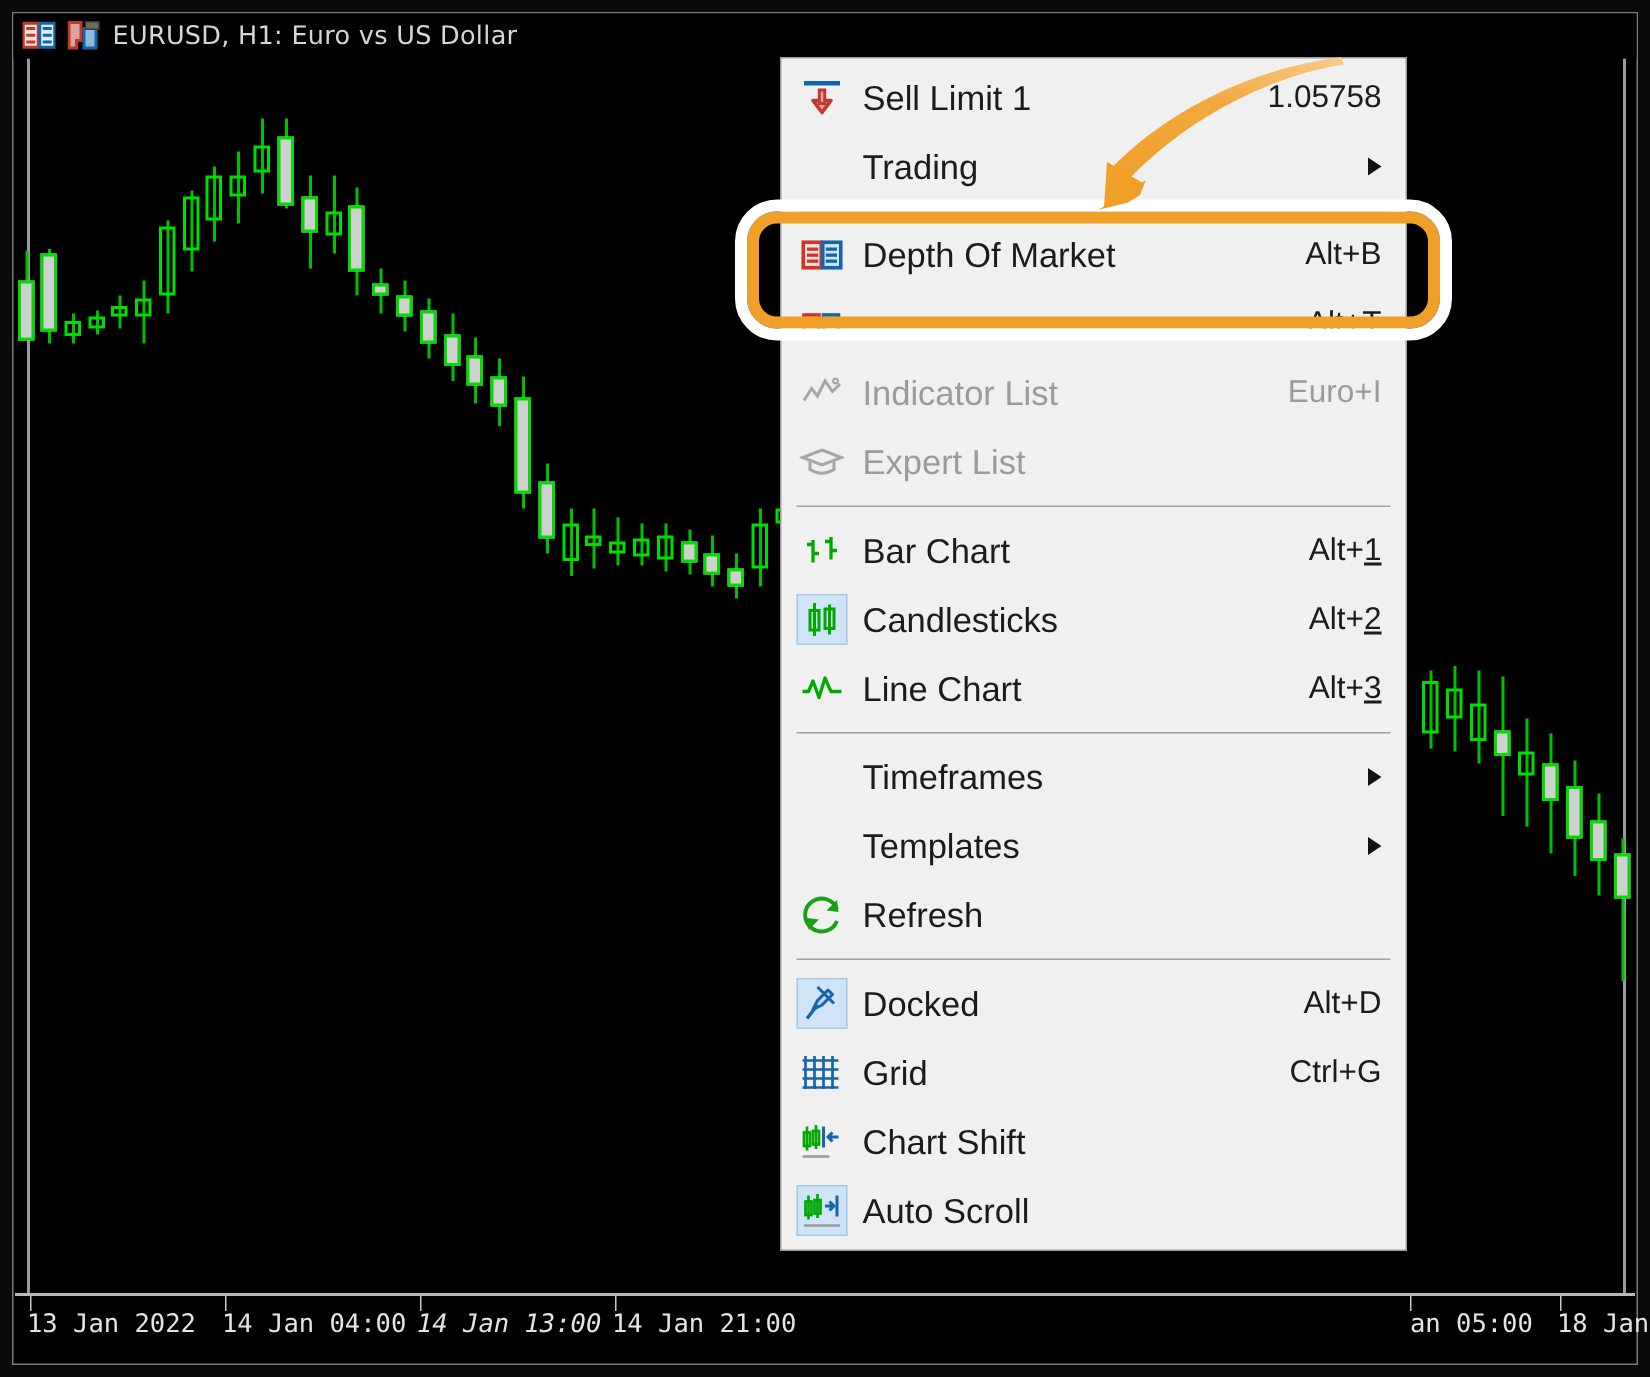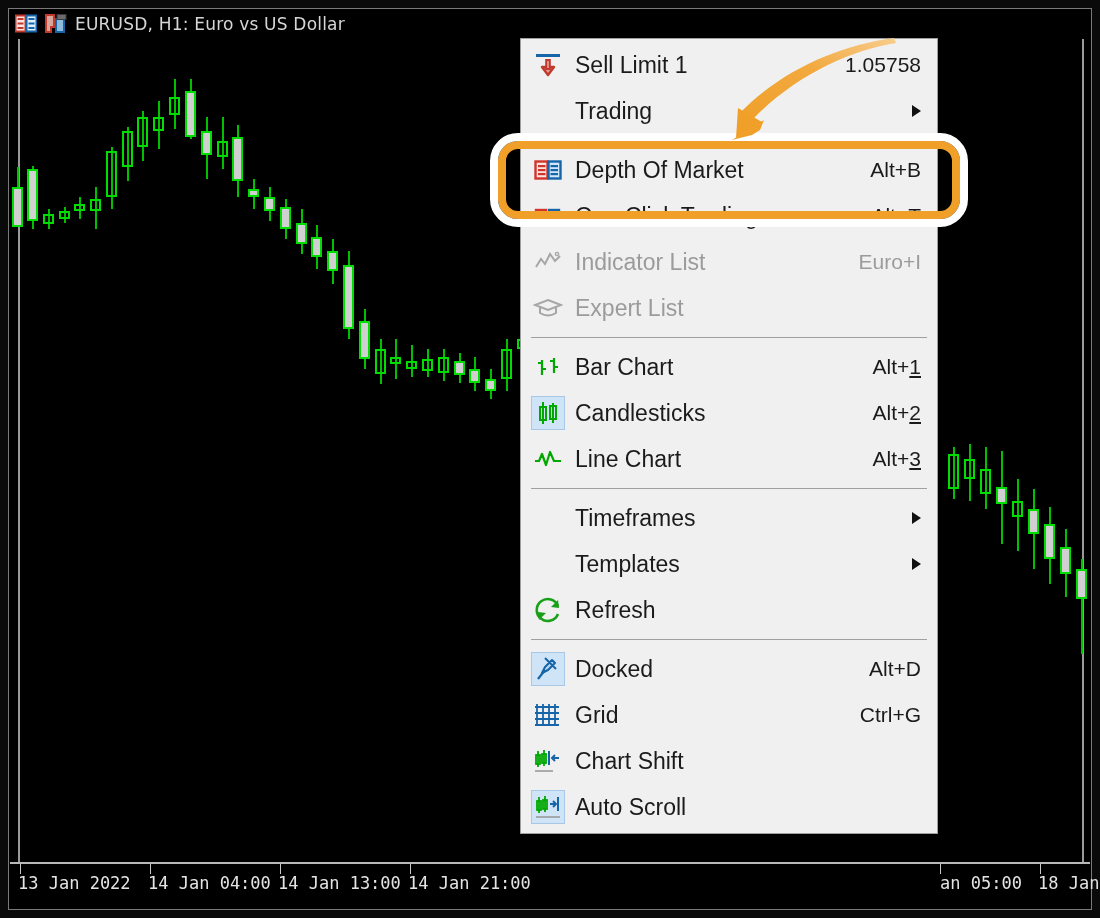--- a/index.html
+++ b/index.html
@@ -390,21 +390,21 @@
           <div class="tick" style="left:10px;"></div>
           <div class="tick" style="left:140px;"></div>
           <div class="tick" style="left:270px;"></div>
           <div class="tick" style="left:400px;"></div>
           <div class="tick" style="left:930px;"></div>
           <div class="tick" style="left:1030px;"></div>
         </div>
       <div id="time-labels">
           <div class="tlabel" style="left:8px;">13 Jan 2022</div>
           <div class="tlabel" style="left:138px;">14 Jan 04:00</div>
-          <div class="tlabel" style="left:268px;">14 Jan 13:00</div>
+          <div class="tlabel" style="left:268px;font-style:italic;">14 Jan 13:00</div>
           <div class="tlabel" style="left:398px;text-align:center;">14 Jan 21:00</div>
           <div class="tlabel" style="left:930px;">an 05:00</div>
           <div class="tlabel" style="left:1028px;">18 Jan 1</div>
         </div>
     </div>
   </div>
 
   <div class="ctxmenu">
     <div id="menu-body">
         <div class="mi">
@@ -440,21 +440,20 @@
           <span class="mi-label">Depth Of Market</span>
           <span class="mi-accel">Alt+B</span>
         </div>
         <div class="mi">
           <span class="mi-icon">
             <svg width="30" height="30" viewBox="0 0 30 30">
               <rect x="3" y="9" width="10" height="12" fill="#fbe0dc" stroke="#d0342b" stroke-width="2.4"></rect>
               <rect x="16" y="9" width="10" height="12" fill="#cfe7fa" stroke="#1565a8" stroke-width="2.4"></rect>
             </svg>
           </span>
-          <span class="mi-label">One Click Trading</span>
           <span class="mi-accel">Alt+T</span>
         </div>
         <div class="mi disabled">
           <span class="mi-icon">
             <svg width="30" height="30" viewBox="0 0 30 30">
               <path d="M3 20 L8 12 L12 17 L17 7 L22 14 L27 9" fill="none" stroke="#a6a6a6" stroke-width="2"></path>
               <circle cx="24" cy="7" r="1.6" fill="none" stroke="#a6a6a6" stroke-width="1.4"></circle>
             </svg>
           </span>
           <span class="mi-label">Indicator List</span>

